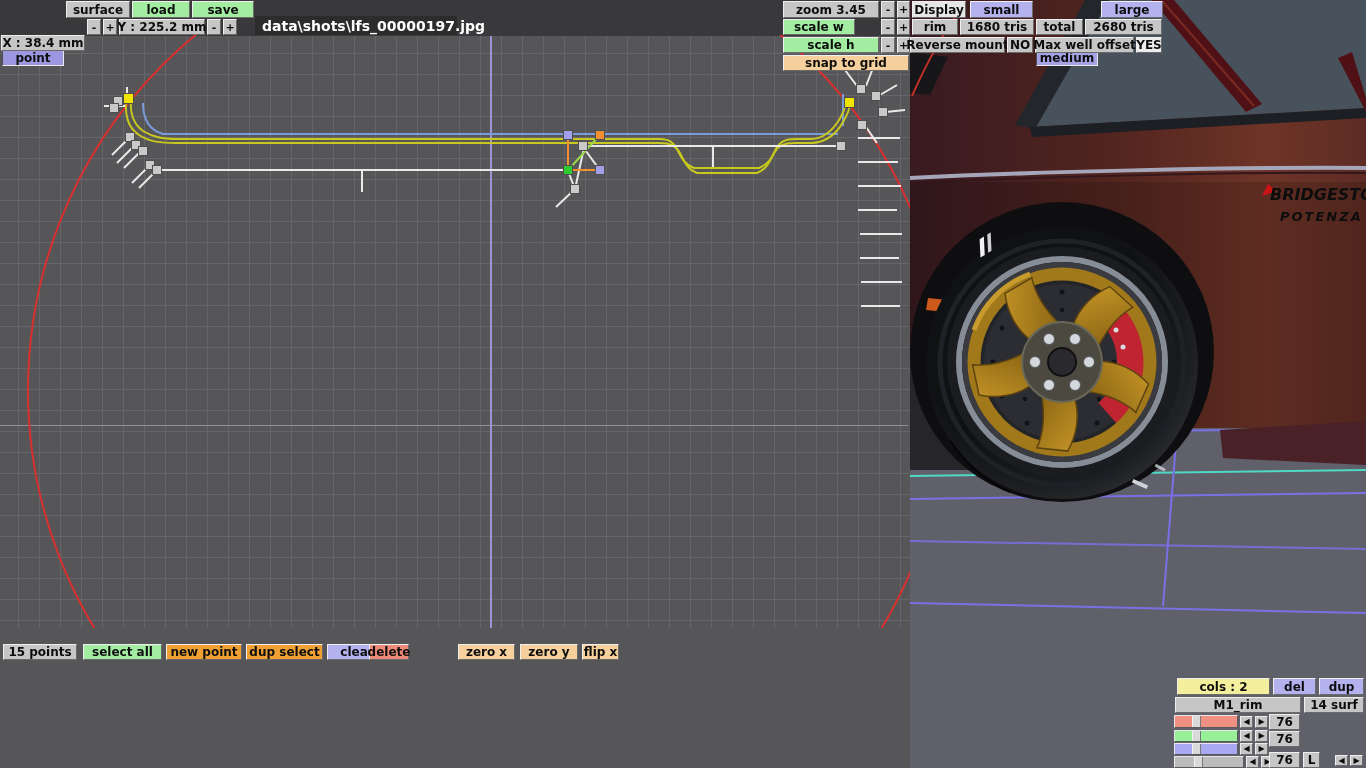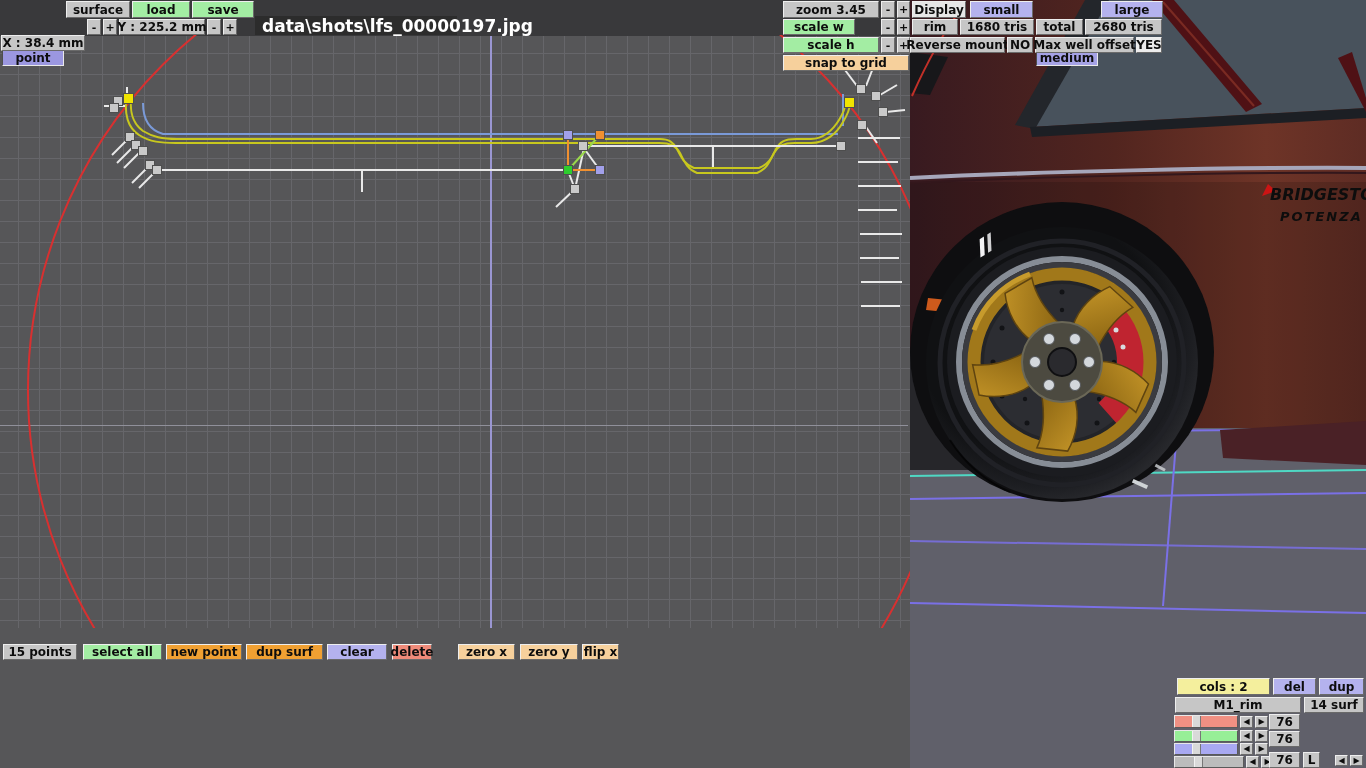--- a/index.html
+++ b/index.html
@@ -17,21 +17,21 @@
   .c-lav{background:#b4b2ee}
   .c-lavp{background:#a5a2e6}
   .c-green{background:#a3eda3}
   .c-orange{background:#f0a032}
   .c-peach{background:#f6d09c}
   .c-salmon{background:#ef8a79}
   .c-yellow{background:#f4ef9d}
   .c-white{background:#ececec}
   .c-dispwhite{background:#e6e6e6}
   .filebar{position:absolute;left:255px;top:16px;width:202px;height:19px;background:#2c2c2c;color:#fff;
-           font-weight:bold;font-size:17px;display:flex;align-items:center;padding-left:7px;box-sizing:border-box;}
+           font-weight:bold;font-size:14px;display:flex;align-items:center;padding-left:7px;box-sizing:border-box;}
   .editor-strip-top{position:absolute;left:0;top:0;width:910px;height:36px;background:#39393b;}
   .grid{position:absolute;left:0;top:36px;width:910px;height:592px;background-color:#565658;
         background-image:linear-gradient(to right,#66666a 1px,transparent 1px),
                          linear-gradient(to bottom,#66666a 1px,transparent 1px);
         background-size:21px 21px;background-position:18px 17px;}
   .major-h{position:absolute;left:0;top:425px;width:908px;height:1px;background:#90909a;}
   .axis-v{position:absolute;left:490px;top:36px;width:2px;height:592px;background:#9a96d2;}
   .slider{position:absolute;box-sizing:border-box;border-top:1px solid #e8e8e8;border-left:1px solid #e8e8e8;
           border-right:1px solid #5a5a5a;border-bottom:1px solid #5a5a5a;}
   .handle{position:absolute;left:28%;top:0;width:9px;height:100%;background:#d9d9d9;
@@ -303,23 +303,23 @@
 <span class="btn" style="left:910px;top:37px;width:95px;height:16px">Reverse mount</span>
 <span class="btn" style="left:1007px;top:37px;width:26px;height:16px">NO</span>
 <span class="btn" style="left:1035px;top:37px;width:99px;height:16px">Max well offset</span>
 <span class="btn c-white" style="left:1136px;top:37px;width:26px;height:16px">YES</span>
 
 <span class="btn c-peach" style="left:783px;top:55px;width:126px;height:16px">snap to grid</span>
 
 <span class="btn" style="left:3px;top:644px;width:74px;height:16px">15 points</span>
 <span class="btn c-green" style="left:83px;top:644px;width:79px;height:16px">select all</span>
 <span class="btn c-orange" style="left:166px;top:644px;width:76px;height:16px">new point</span>
-<span class="btn c-orange" style="left:246px;top:644px;width:77px;height:16px">dup surf</span>
+<span class="btn c-orange" style="left:246px;top:644px;width:77px;height:16px">dup select</span>
 <span class="btn c-lav" style="left:327px;top:644px;width:60px;height:16px">clear</span>
-<span class="btn c-salmon" style="left:392px;top:644px;width:40px;height:16px">delete</span>
+<span class="btn c-salmon" style="left:369px;top:644px;width:40px;height:16px">delete</span>
 <span class="btn c-peach" style="left:458px;top:644px;width:57px;height:16px">zero x</span>
 <span class="btn c-peach" style="left:520px;top:644px;width:58px;height:16px">zero y</span>
 <span class="btn c-peach" style="left:582px;top:644px;width:37px;height:16px">flip x</span>
 
 <div class="abs" style="left:1170px;top:672px;width:196px;height:96px;">
   <span class="btn c-yellow" style="left:7px;top:6px;width:93px;height:17px">cols : 2</span>
   <span class="btn c-lav" style="left:103px;top:6px;width:43px;height:17px">del</span>
   <span class="btn c-lav" style="left:149px;top:6px;width:45px;height:17px">dup</span>
 
   <span class="btn" style="left:5px;top:25px;width:126px;height:16px">M1_rim</span>

